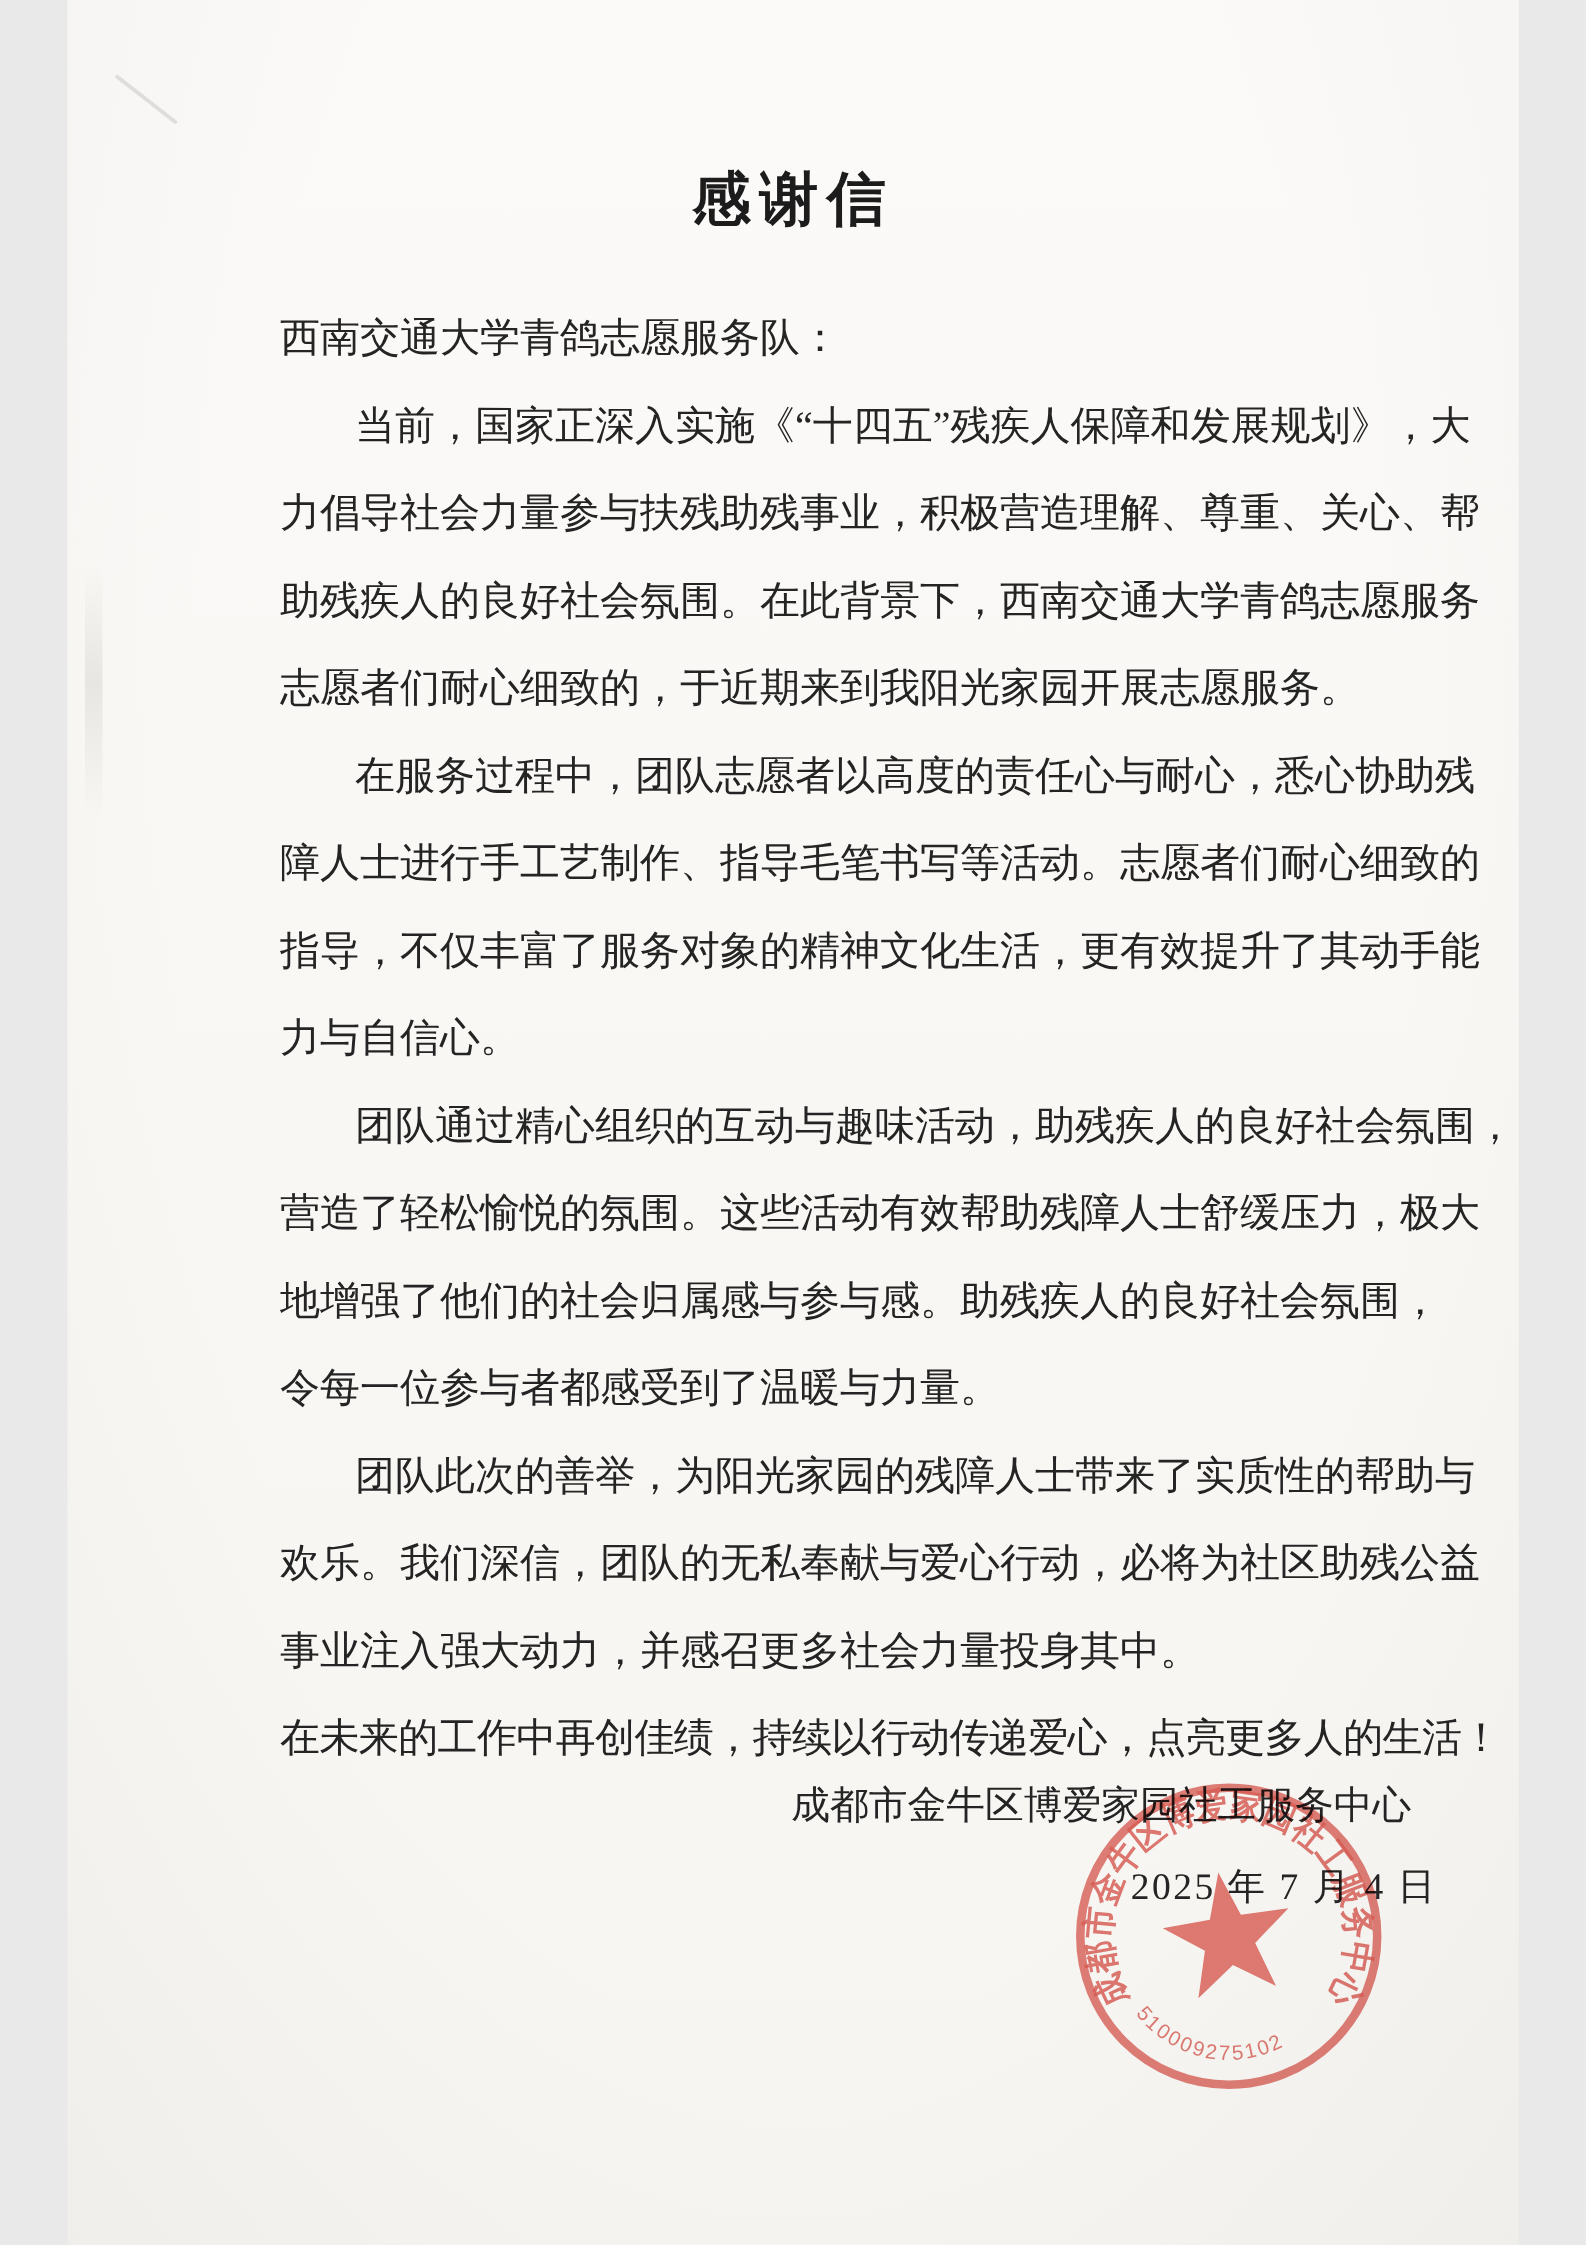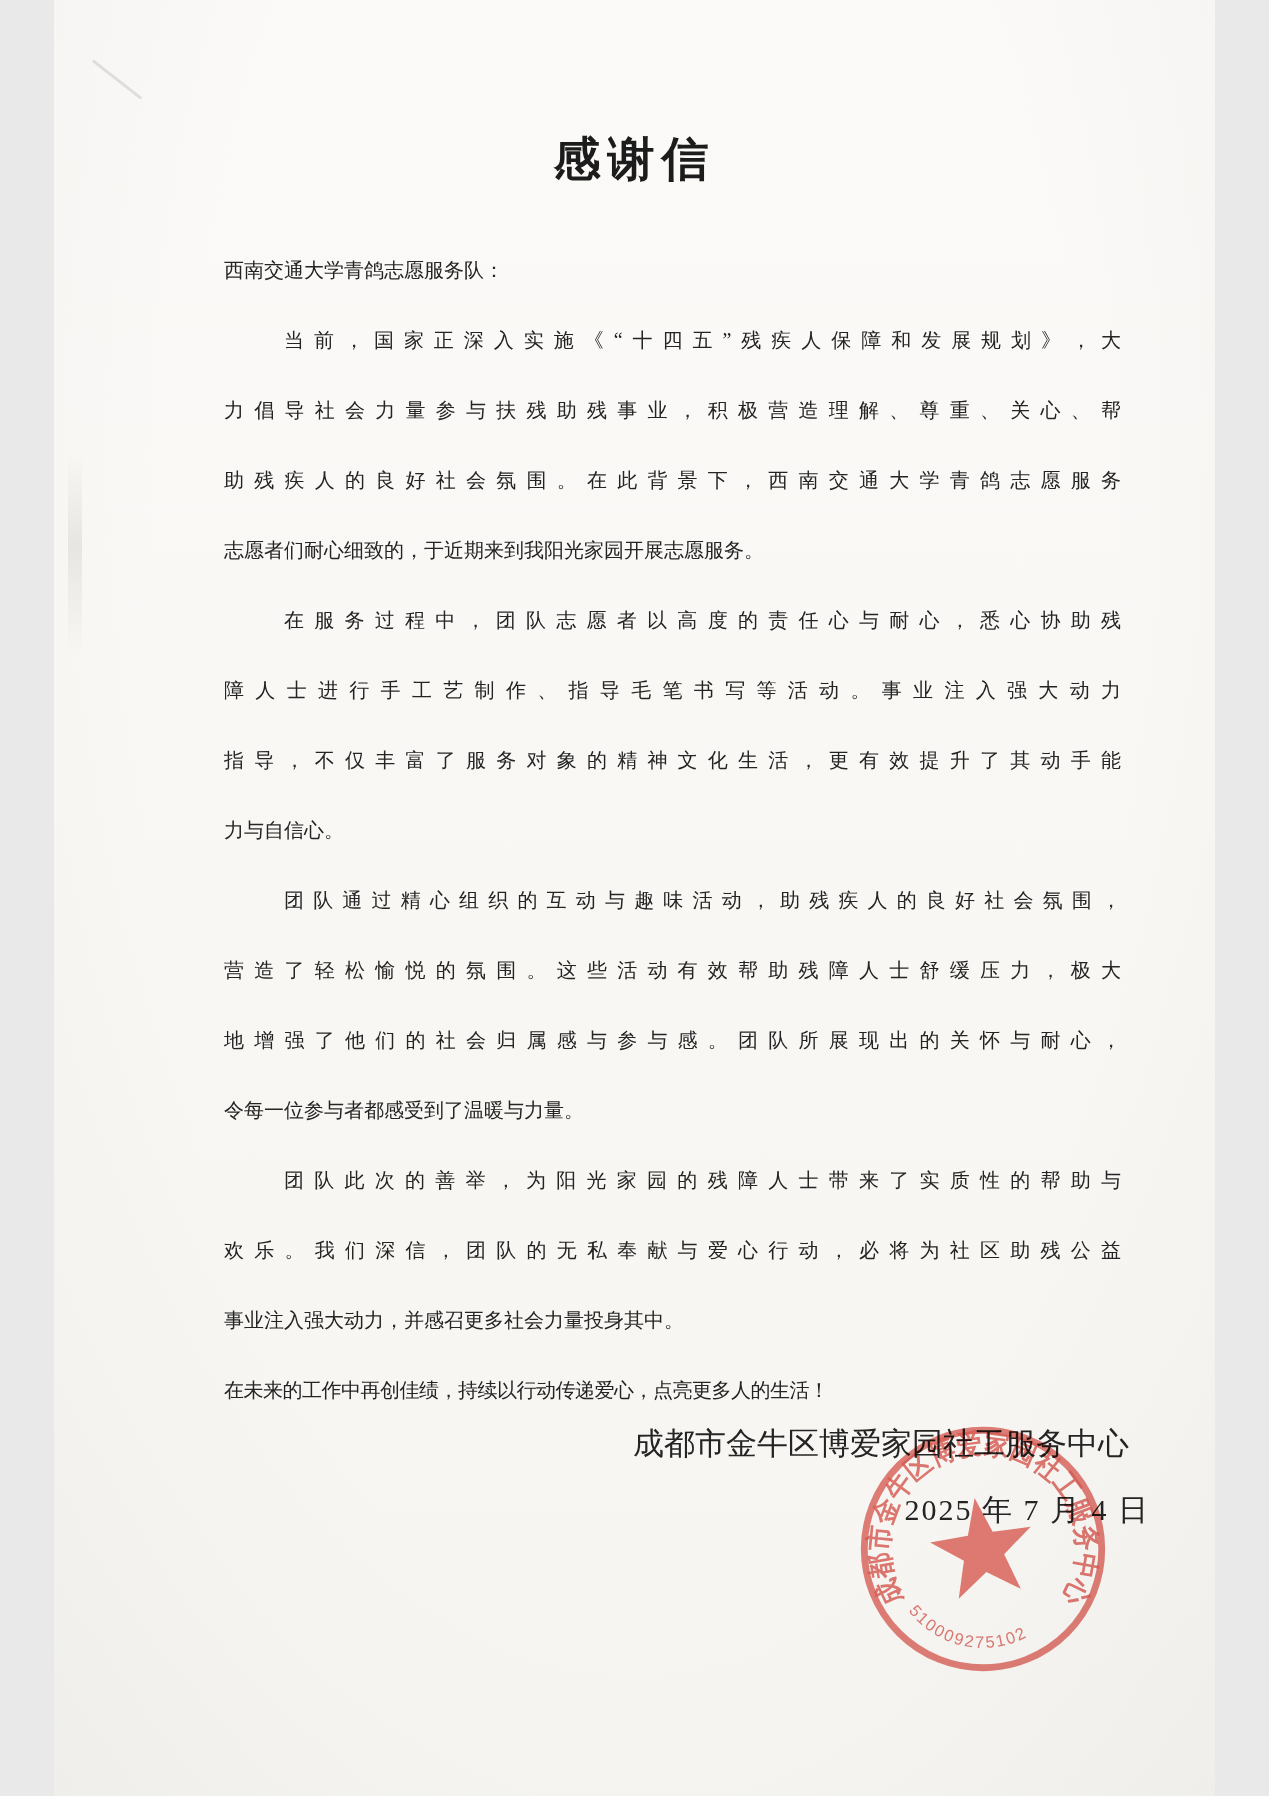--- a/index.html
+++ b/index.html
@@ -23,21 +23,21 @@
     letter-spacing:7px;
     color:#1c1c1c;
     font-family:"Liberation Sans","DejaVu Sans",sans-serif;
   }
   .rows{margin-top:44px;}
   .row{
     margin-left:170px;
     width:897px;
     height:70px;
     line-height:70px;
-    font-size:20px;
+    font-size:32px;
     white-space:nowrap;
     color:#242424;
   }
   .row.indent{text-indent:60px;}
   .row.full{text-align:justify;text-align-last:justify;}
   .row.tight{letter-spacing:-0.5px;}
   .signature{
     margin-left:0;
     width:1075px;
     text-align:right;
@@ -78,26 +78,26 @@
 
   <h1 class="title">感谢信</h1>
 
   <div class="rows">
     <div class="row">西南交通大学青鸽志愿服务队：</div>
     <div class="row indent full">当前，国家正深入实施《“十四五”残疾人保障和发展规划》，大</div>
     <div class="row full">力倡导社会力量参与扶残助残事业，积极营造理解、尊重、关心、帮</div>
     <div class="row full">助残疾人的良好社会氛围。在此背景下，西南交通大学青鸽志愿服务</div>
     <div class="row">志愿者们耐心细致的，于近期来到我阳光家园开展志愿服务。</div>
     <div class="row indent full">在服务过程中，团队志愿者以高度的责任心与耐心，悉心协助残</div>
-    <div class="row full">障人士进行手工艺制作、指导毛笔书写等活动。事业注入强大动力</div>
+    <div class="row full">障人士进行手工艺制作、指导毛笔书写等活动。志愿者们耐心细致的</div>
     <div class="row full">指导，不仅丰富了服务对象的精神文化生活，更有效提升了其动手能</div>
     <div class="row">力与自信心。</div>
     <div class="row indent full">团队通过精心组织的互动与趣味活动，助残疾人的良好社会氛围，</div>
     <div class="row full">营造了轻松愉悦的氛围。这些活动有效帮助残障人士舒缓压力，极大</div>
-    <div class="row full">地增强了他们的社会归属感与参与感。团队所展现出的关怀与耐心，</div>
+    <div class="row full">地增强了他们的社会归属感与参与感。助残疾人的良好社会氛围，</div>
     <div class="row">令每一位参与者都感受到了温暖与力量。</div>
     <div class="row indent full">团队此次的善举，为阳光家园的残障人士带来了实质性的帮助与</div>
     <div class="row full">欢乐。我们深信，团队的无私奉献与爱心行动，必将为社区助残公益</div>
     <div class="row">事业注入强大动力，并感召更多社会力量投身其中。</div>
     <div class="row tight">在未来的工作中再创佳绩，持续以行动传递爱心，点亮更多人的生活！</div>
   </div>
 
   <div class="row signature">成都市金牛区博爱家园社工服务中心</div>
   <div class="row dateline">2025 年 7 月 4 日</div>
 

